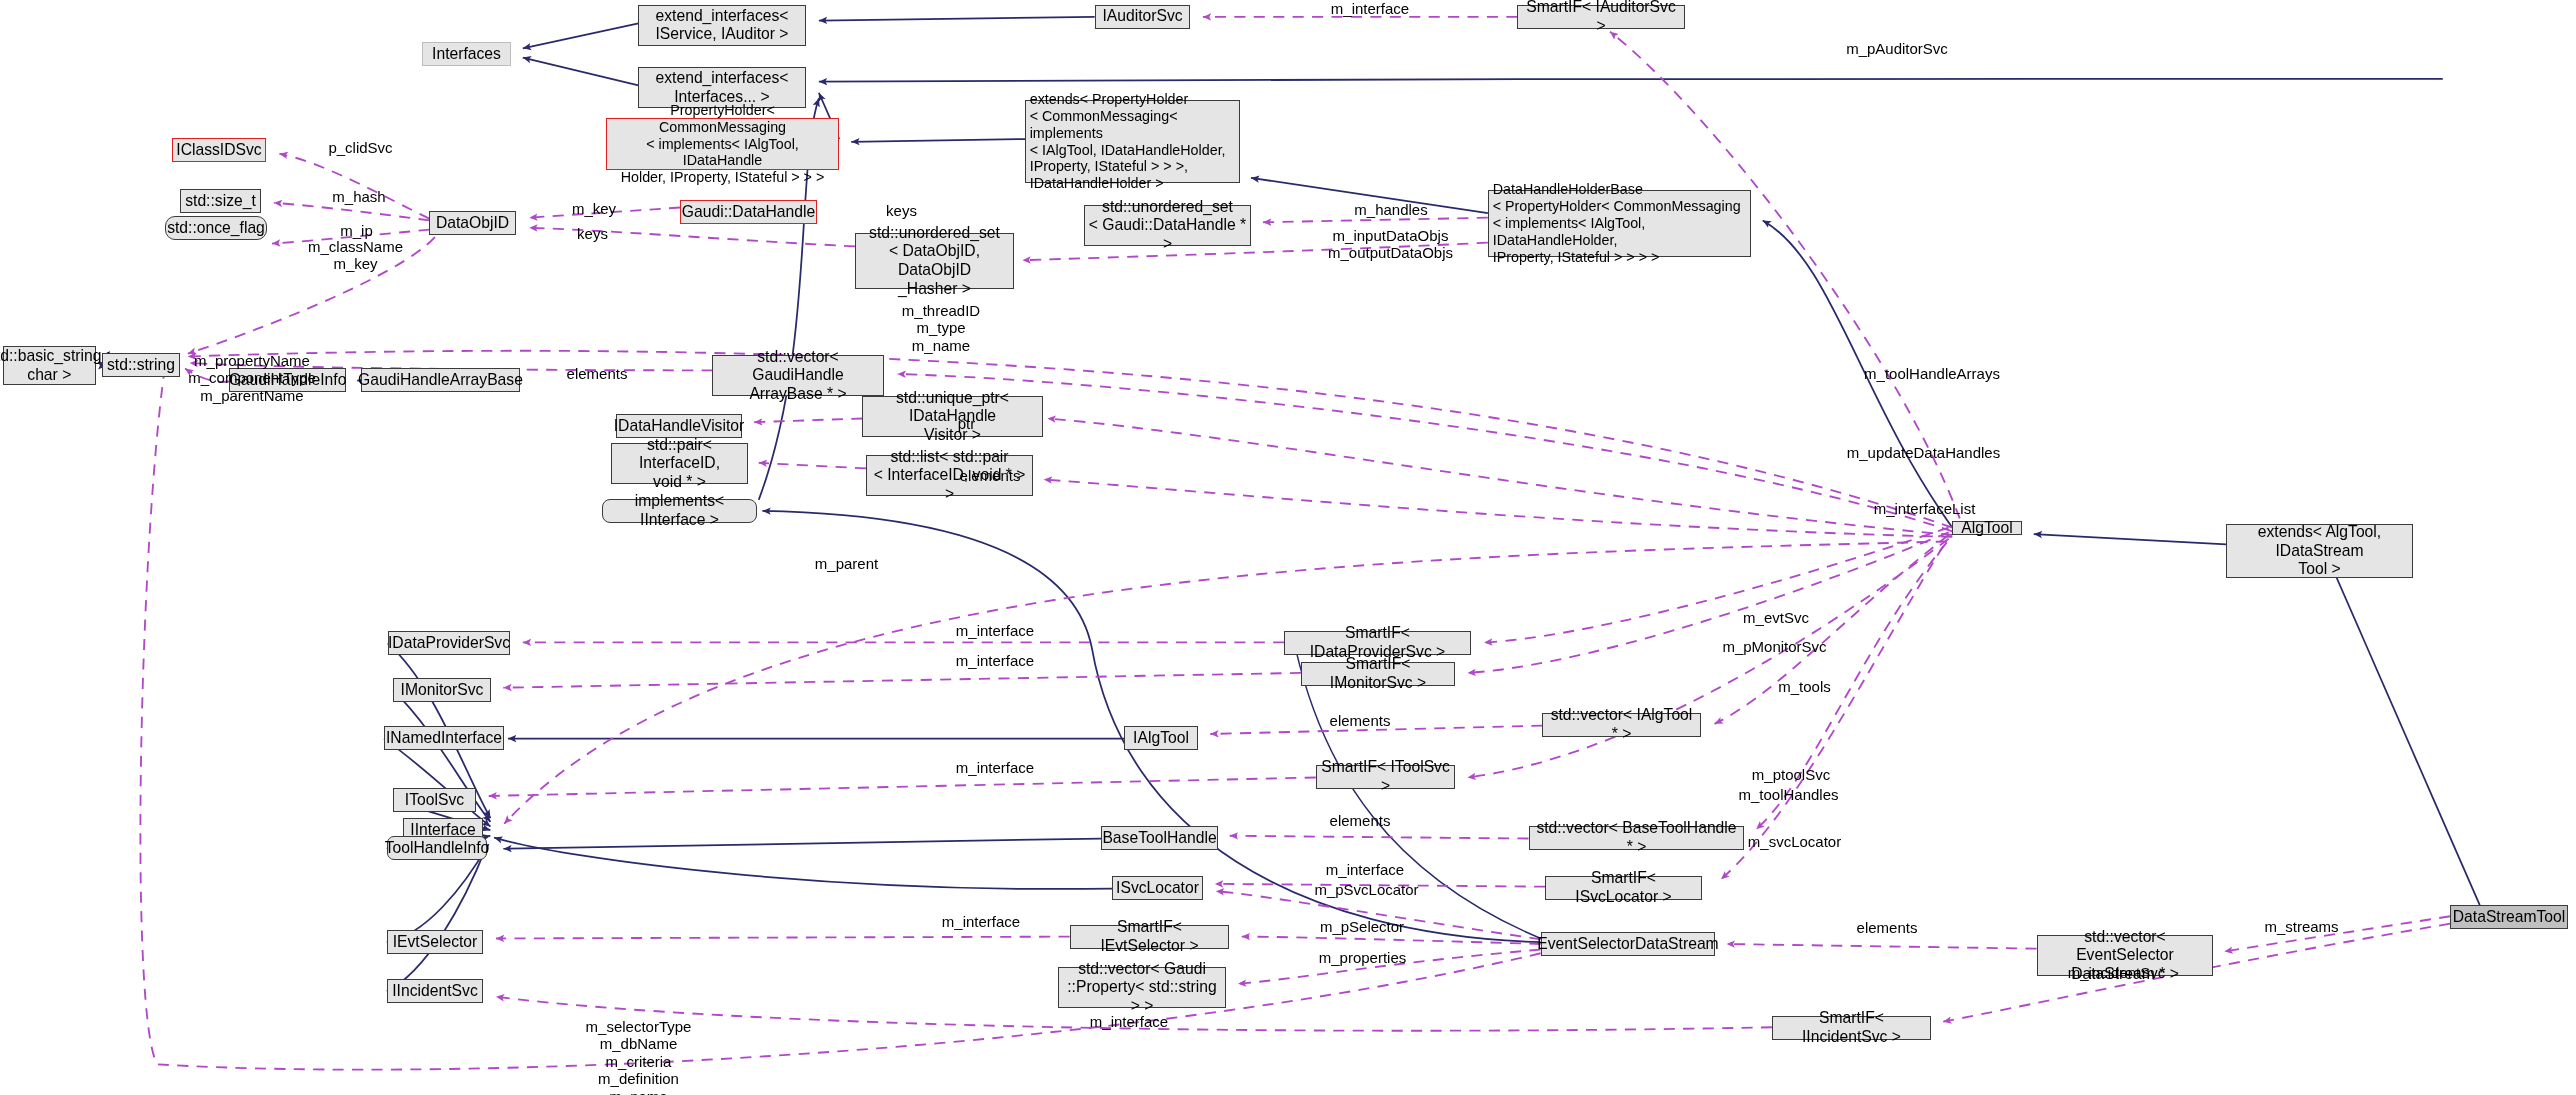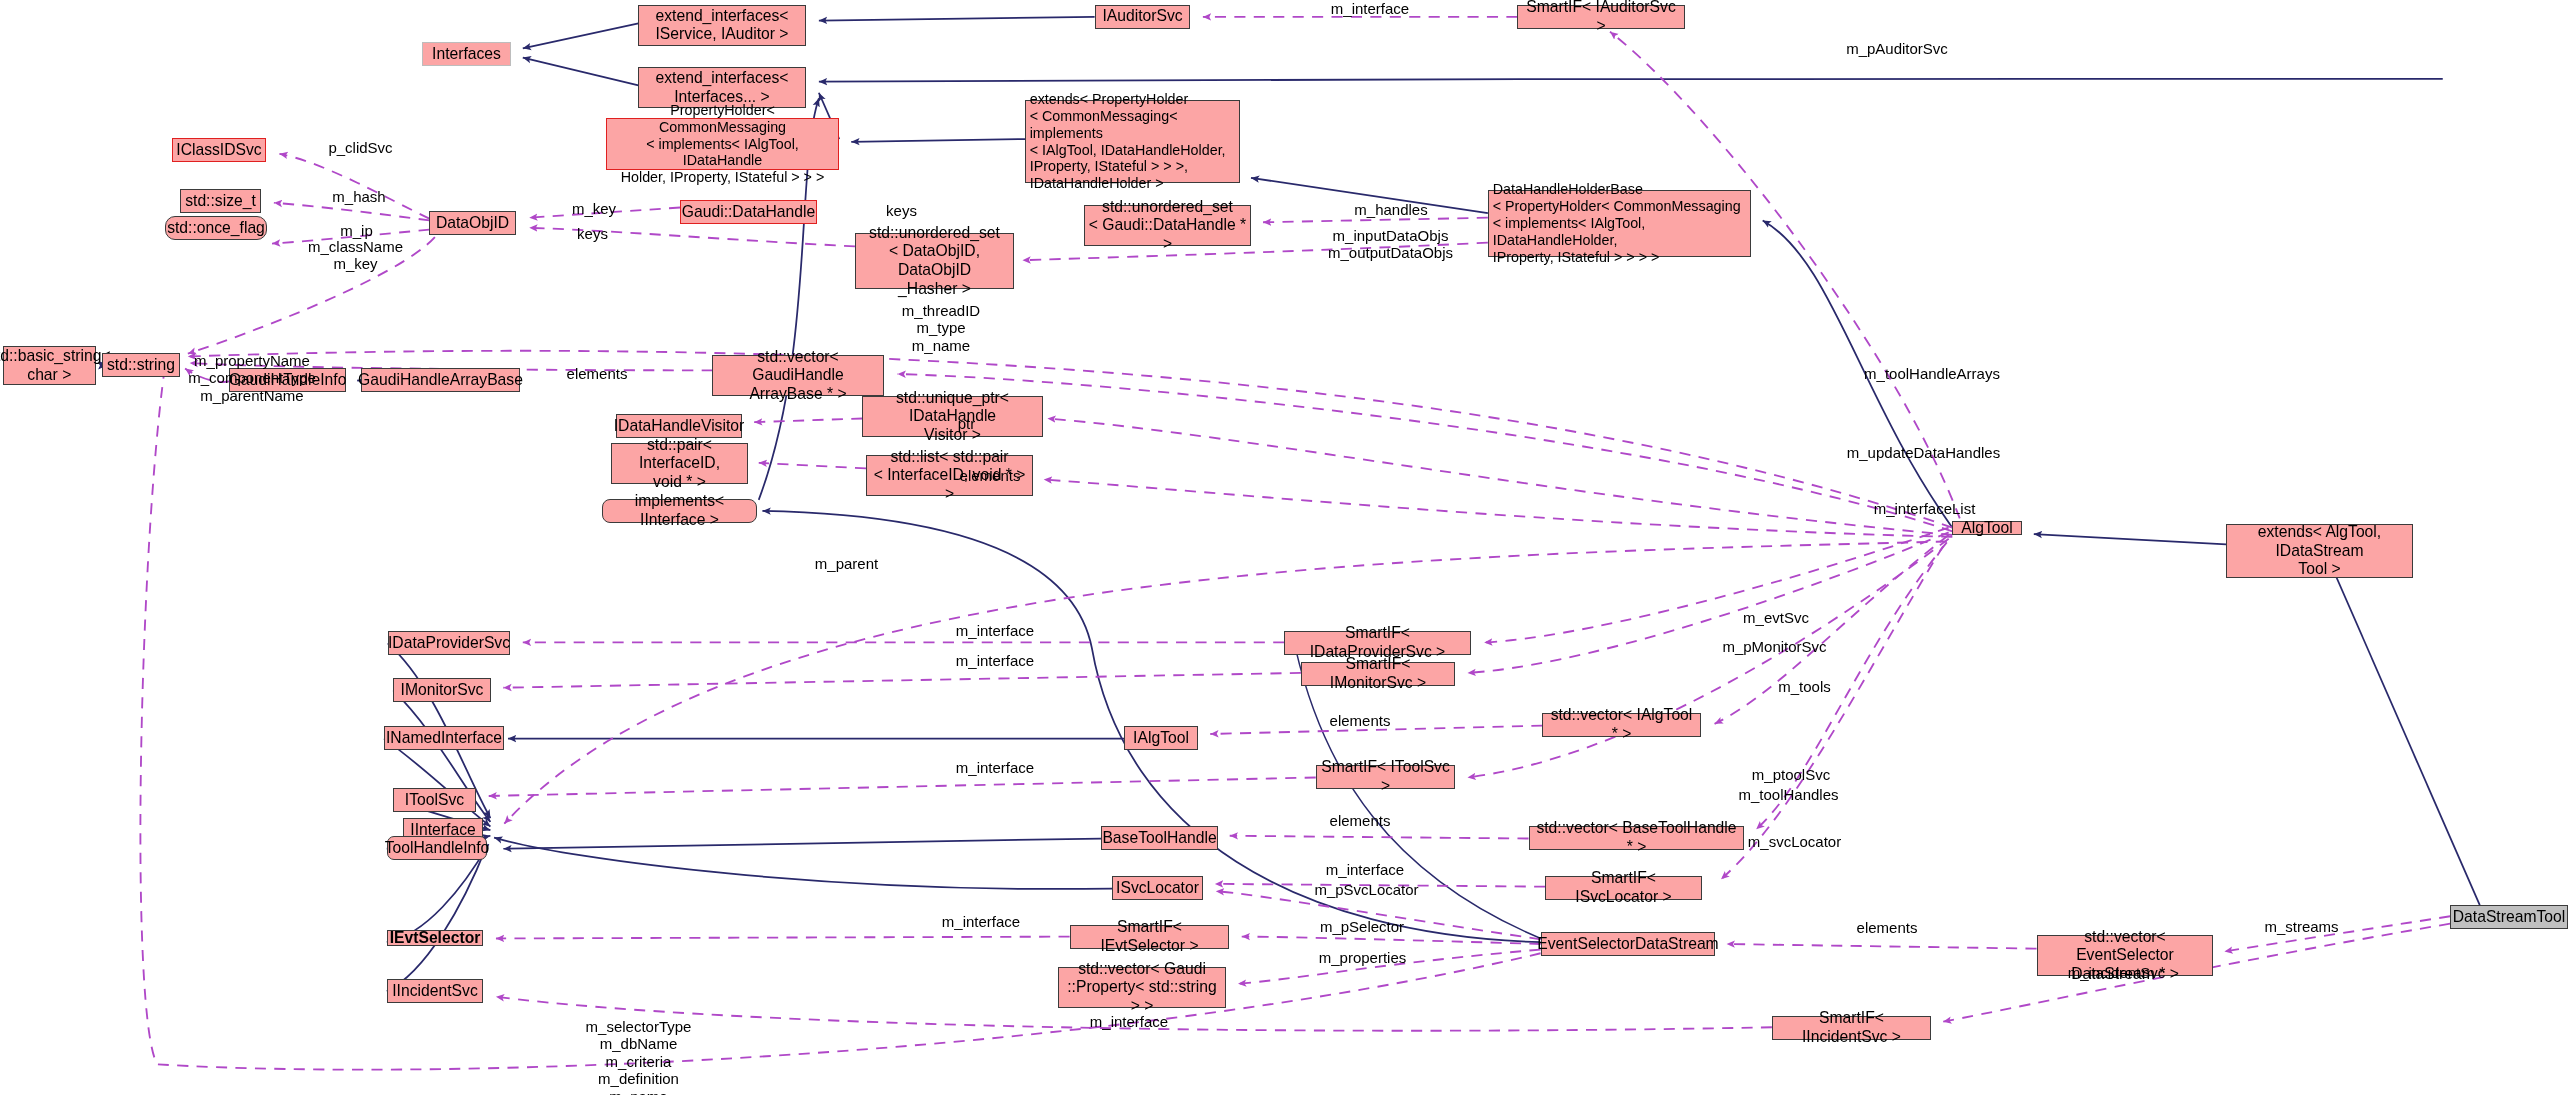--- a/index.html
+++ b/index.html
@@ -8,21 +8,21 @@
     width:2576px;height:1096px;
     background:#ffffff;
     font-family:"Liberation Sans","DejaVu Sans",sans-serif;
     overflow:hidden;
   }
   svg.edges{position:absolute;left:0;top:0;width:2576px;height:1096px;pointer-events:none;}
   .node{
     position:absolute;
     box-sizing:border-box;
     border:1.4px solid #3b3b3b;
-    background:#fca5a5;
+    background:#e5e5e5;
     color:#000000;
     font-size:15.7px;
     line-height:1.18;
     text-align:center;
     display:flex;
     align-items:center;
     justify-content:center;
     padding:0.9px 3.7px;
     white-space:pre-line;
     z-index:5;
@@ -239,21 +239,21 @@
   <div class="node" style="left:2226px;top:524px;width:187px;height:54px;">extends&lt; AlgTool, IDataStream
 Tool &gt;</div>
   <div class="node current" style="left:2450px;top:905px;width:118px;height:24px;">DataStreamTool</div>
 
   <div class="node" style="left:403px;top:818px;width:80px;height:24px;">IInterface</div>
   <div class="node" style="left:388px;top:631px;width:122px;height:24px;">IDataProviderSvc</div>
   <div class="node" style="left:393px;top:678px;width:98px;height:24px;">IMonitorSvc</div>
   <div class="node" style="left:384px;top:726px;width:120px;height:24px;">INamedInterface</div>
   <div class="node" style="left:393px;top:788px;width:83px;height:24px;">IToolSvc</div>
   <div class="node" style="left:387px;top:836px;width:100px;height:24px;border-radius:7px;">ToolHandleInfo</div>
-  <div class="node" style="left:387px;top:930px;width:96px;height:16px;font-weight:bold;">IEvtSelector</div>
+  <div class="node" style="left:387px;top:930px;width:96px;height:24px;">IEvtSelector</div>
   <div class="node" style="left:387px;top:979px;width:96px;height:24px;">IIncidentSvc</div>
 
   <div class="node" style="left:1124px;top:726px;width:74px;height:24px;">IAlgTool</div>
   <div class="node" style="left:1101px;top:826px;width:117px;height:24px;">BaseToolHandle</div>
   <div class="node" style="left:1112px;top:876px;width:91px;height:24px;">ISvcLocator</div>
 
   <div class="node" style="left:1284px;top:631px;width:187px;height:24px;">SmartIF&lt; IDataProviderSvc &gt;</div>
   <div class="node" style="left:1301px;top:662px;width:154px;height:24px;">SmartIF&lt; IMonitorSvc &gt;</div>
   <div class="node" style="left:1542px;top:713px;width:159px;height:24px;">std::vector&lt; IAlgTool * &gt;</div>
   <div class="node" style="left:1316px;top:765px;width:139px;height:24px;">SmartIF&lt; IToolSvc &gt;</div>

